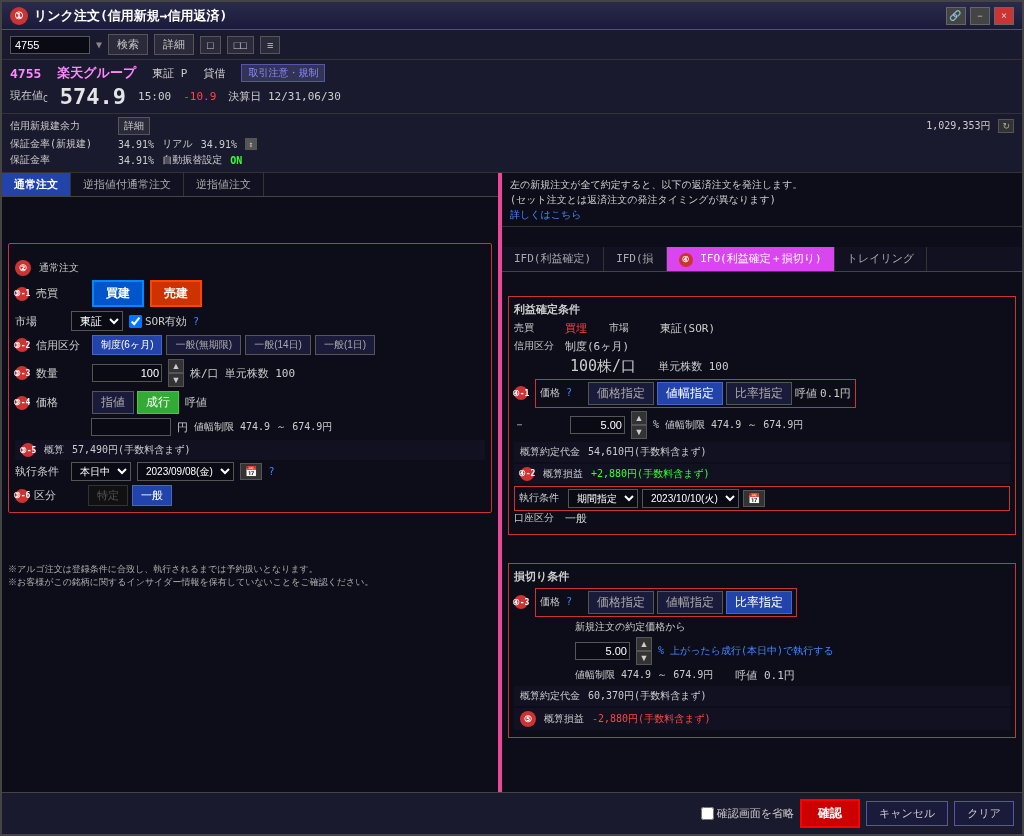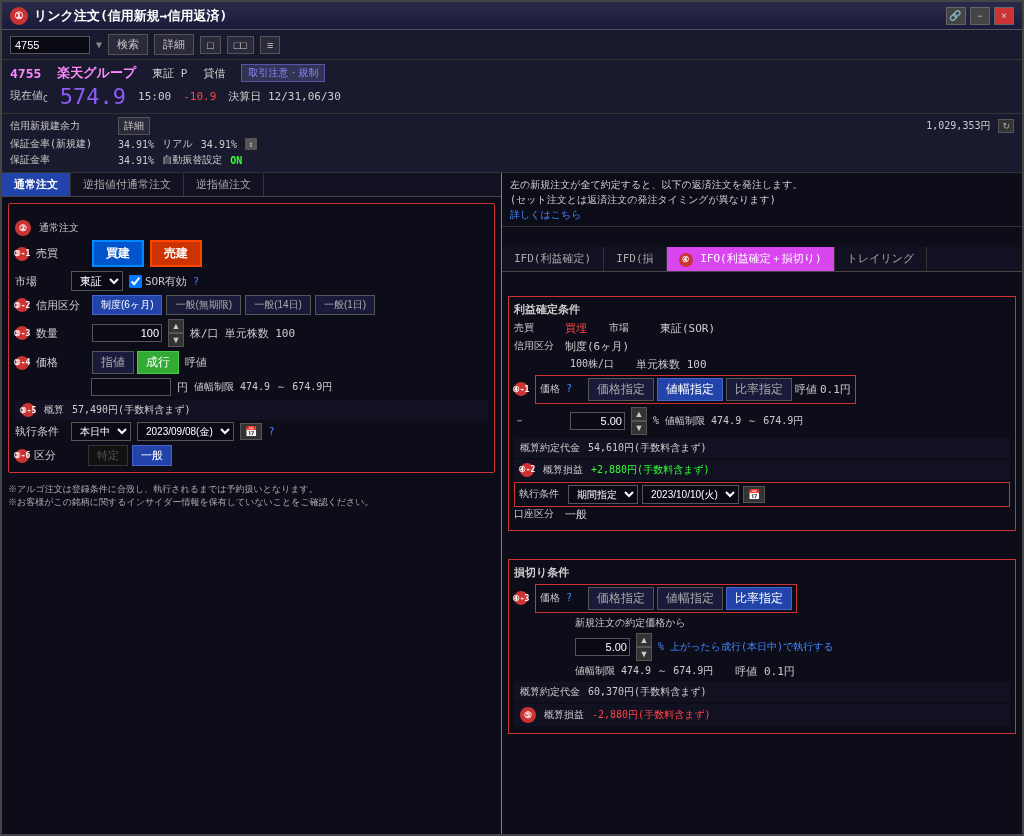--- a/index.html
+++ b/index.html
@@ -22,40 +22,40 @@
     
     .stock-info { background: #1a1a2e; padding: 4px 8px; border-bottom: 1px solid #333; }
     .stock-info-row1 { display: flex; align-items: center; gap: 16px; margin-bottom: 2px; }
     .stock-code { color: #ff88ff; font-size: 13px; font-weight: bold; }
     .stock-name { color: #ff88ff; font-size: 13px; font-weight: bold; }
     .exchange { color: #cccccc; font-size: 11px; }
     .loan-type { color: #cccccc; font-size: 11px; }
     .notice-btn { background: #333355; border: 1px solid #5555aa; color: #8888ff; padding: 1px 6px; font-size: 10px; cursor: pointer; }
     .stock-info-row2 { display: flex; align-items: center; gap: 12px; }
     .price-label { color: #cccccc; font-size: 11px; }
-    .current-price { color: #8b5cf6; font-size: 22px; font-weight: normal; }
+    .current-price { color: #e5e5e5; font-size: 22px; font-weight: bold; }
     .price-time { color: #cccccc; font-size: 11px; }
     .price-change { color: #ff4444; font-size: 11px; }
     .settlement { color: #cccccc; font-size: 11px; }
     
     .margin-info { background: #1a1a2e; padding: 3px 8px; border-bottom: 1px solid #333; }
     .margin-row { display: flex; align-items: center; gap: 8px; margin-bottom: 2px; }
     .margin-label { color: #cccccc; font-size: 10px; width: 100px; }
     .margin-detail-btn { background: #2a2a3a; border: 1px solid #555; color: #cccccc; padding: 1px 5px; font-size: 10px; cursor: pointer; }
     .margin-value { color: #cccccc; font-size: 10px; margin-left: auto; }
     .margin-refresh-btn { background: #333; border: 1px solid #555; color: #aaa; padding: 1px 3px; font-size: 9px; cursor: pointer; }
     .rate-value { color: #cccccc; font-size: 10px; }
     .real-label { color: #cccccc; font-size: 10px; }
     .real-value { color: #cccccc; font-size: 10px; }
     .auto-label { color: #cccccc; font-size: 10px; }
     .on-badge { color: #33ff33; font-size: 10px; font-weight: bold; }
     
     .main-content { display: flex; flex: 1; overflow: hidden; }
     
-    .left-panel { width: 500px; border-right: 1px solid #ec4899; display: flex; flex-direction: column; }
+    .left-panel { width: 500px; border-right: 4px solid #ec4899; display: flex; flex-direction: column; gap: 40px; }
     .right-panel { flex: 1; display: flex; flex-direction: column; gap: 20px; }
     
     .tab-bar { display: flex; background: #111122; border-bottom: 1px solid #444; }
     .tab { padding: 4px 12px; font-size: 11px; cursor: pointer; border-right: 1px solid #333; color: #aaaaaa; background: #111122; }
     .tab.active { background: #2244aa; color: white; font-weight: bold; }
     .tab.highlight { background: #d946ef; color: white; }
     
     .order-section { border: 1px solid #cc3333; margin: 6px; padding: 6px; background: #0d0d1a; border-radius: 2px; }
     .section-label { color: #cccccc; font-size: 10px; margin-bottom: 4px; margin-top: 10px; }
     
@@ -340,21 +340,21 @@
           <span style="color:#cccccc; font-size:11px;">東証(SOR)</span>
         </div>
 
         <div class="ifd-row">
           <span class="ifd-label">信用区分</span>
           <span style="color:#cccccc; font-size:11px;">制度(6ヶ月)</span>
         </div>
 
         <div class="ifd-row">
           <span style="min-width:50px;"></span>
-          <span style="color:#cccccc; font-size:10px;">100株/口</span>
+          <span style="color:#cccccc; font-size:15px;">100株/口</span>
           <span style="margin-left:16px;">
             <span>単元株数</span>
             <span>100</span>
           </span>
         </div>
 
         <div class="ifd-row">
           <span class="sub-numbered">④-1</span>
           <div class="ifd-price-group">
             <span class="ifd-label">価格 <span class="help-icon">?</span></span>
@@ -448,13 +448,22 @@
 
         <div class="calc-section">
           <span class="badge-5">⑤</span>
           <span class="calc-label">概算損益</span>
           <span class="loss-text">-2,880円(手数料含まず)</span>
         </div>
       </div>
     </div>
   </div>
 
+  <div class="bottom-bar">
+    <label class="confirm-checkbox">
+      <input type="checkbox" style="">
+      <span>確認画面を省略</span>
+    </label>
+    <button class="confirm-btn">確認</button>
+    <button class="cancel-btn">キャンセル</button>
+    <button class="clear-btn">クリア</button>
+  </div>
 </div>
 
 </body></html>

